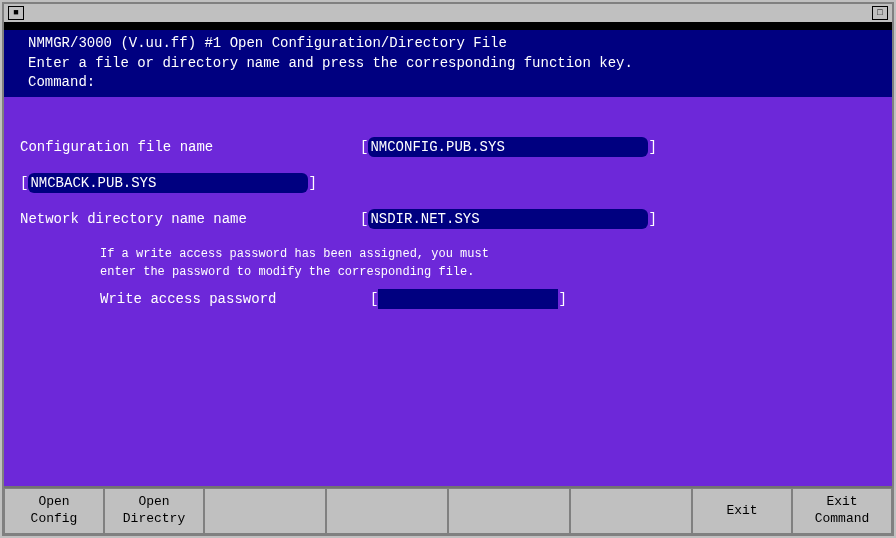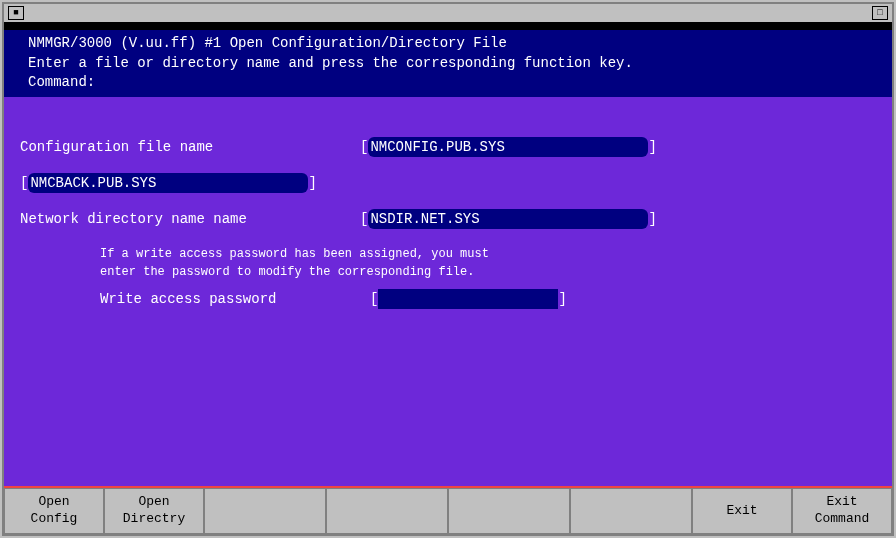--- a/index.html
+++ b/index.html
@@ -155,21 +155,21 @@
       font-family: 'Courier New', Courier, monospace;
       font-size: 14px;
     }
 
     .footer {
       background: #c0c0c0;
       height: 48px;
       display: flex;
       align-items: stretch;
       flex-shrink: 0;
-      border-top: 2px solid #ef4444;
+      border-top: 2px solid #737373;
     }
 
     .footer-btn {
       min-width: 100px;
       background: #c0c0c0;
       border: 1px solid #808080;
       border-right: 1px solid #808080;
       display: flex;
       flex-direction: column;
       align-items: center;

